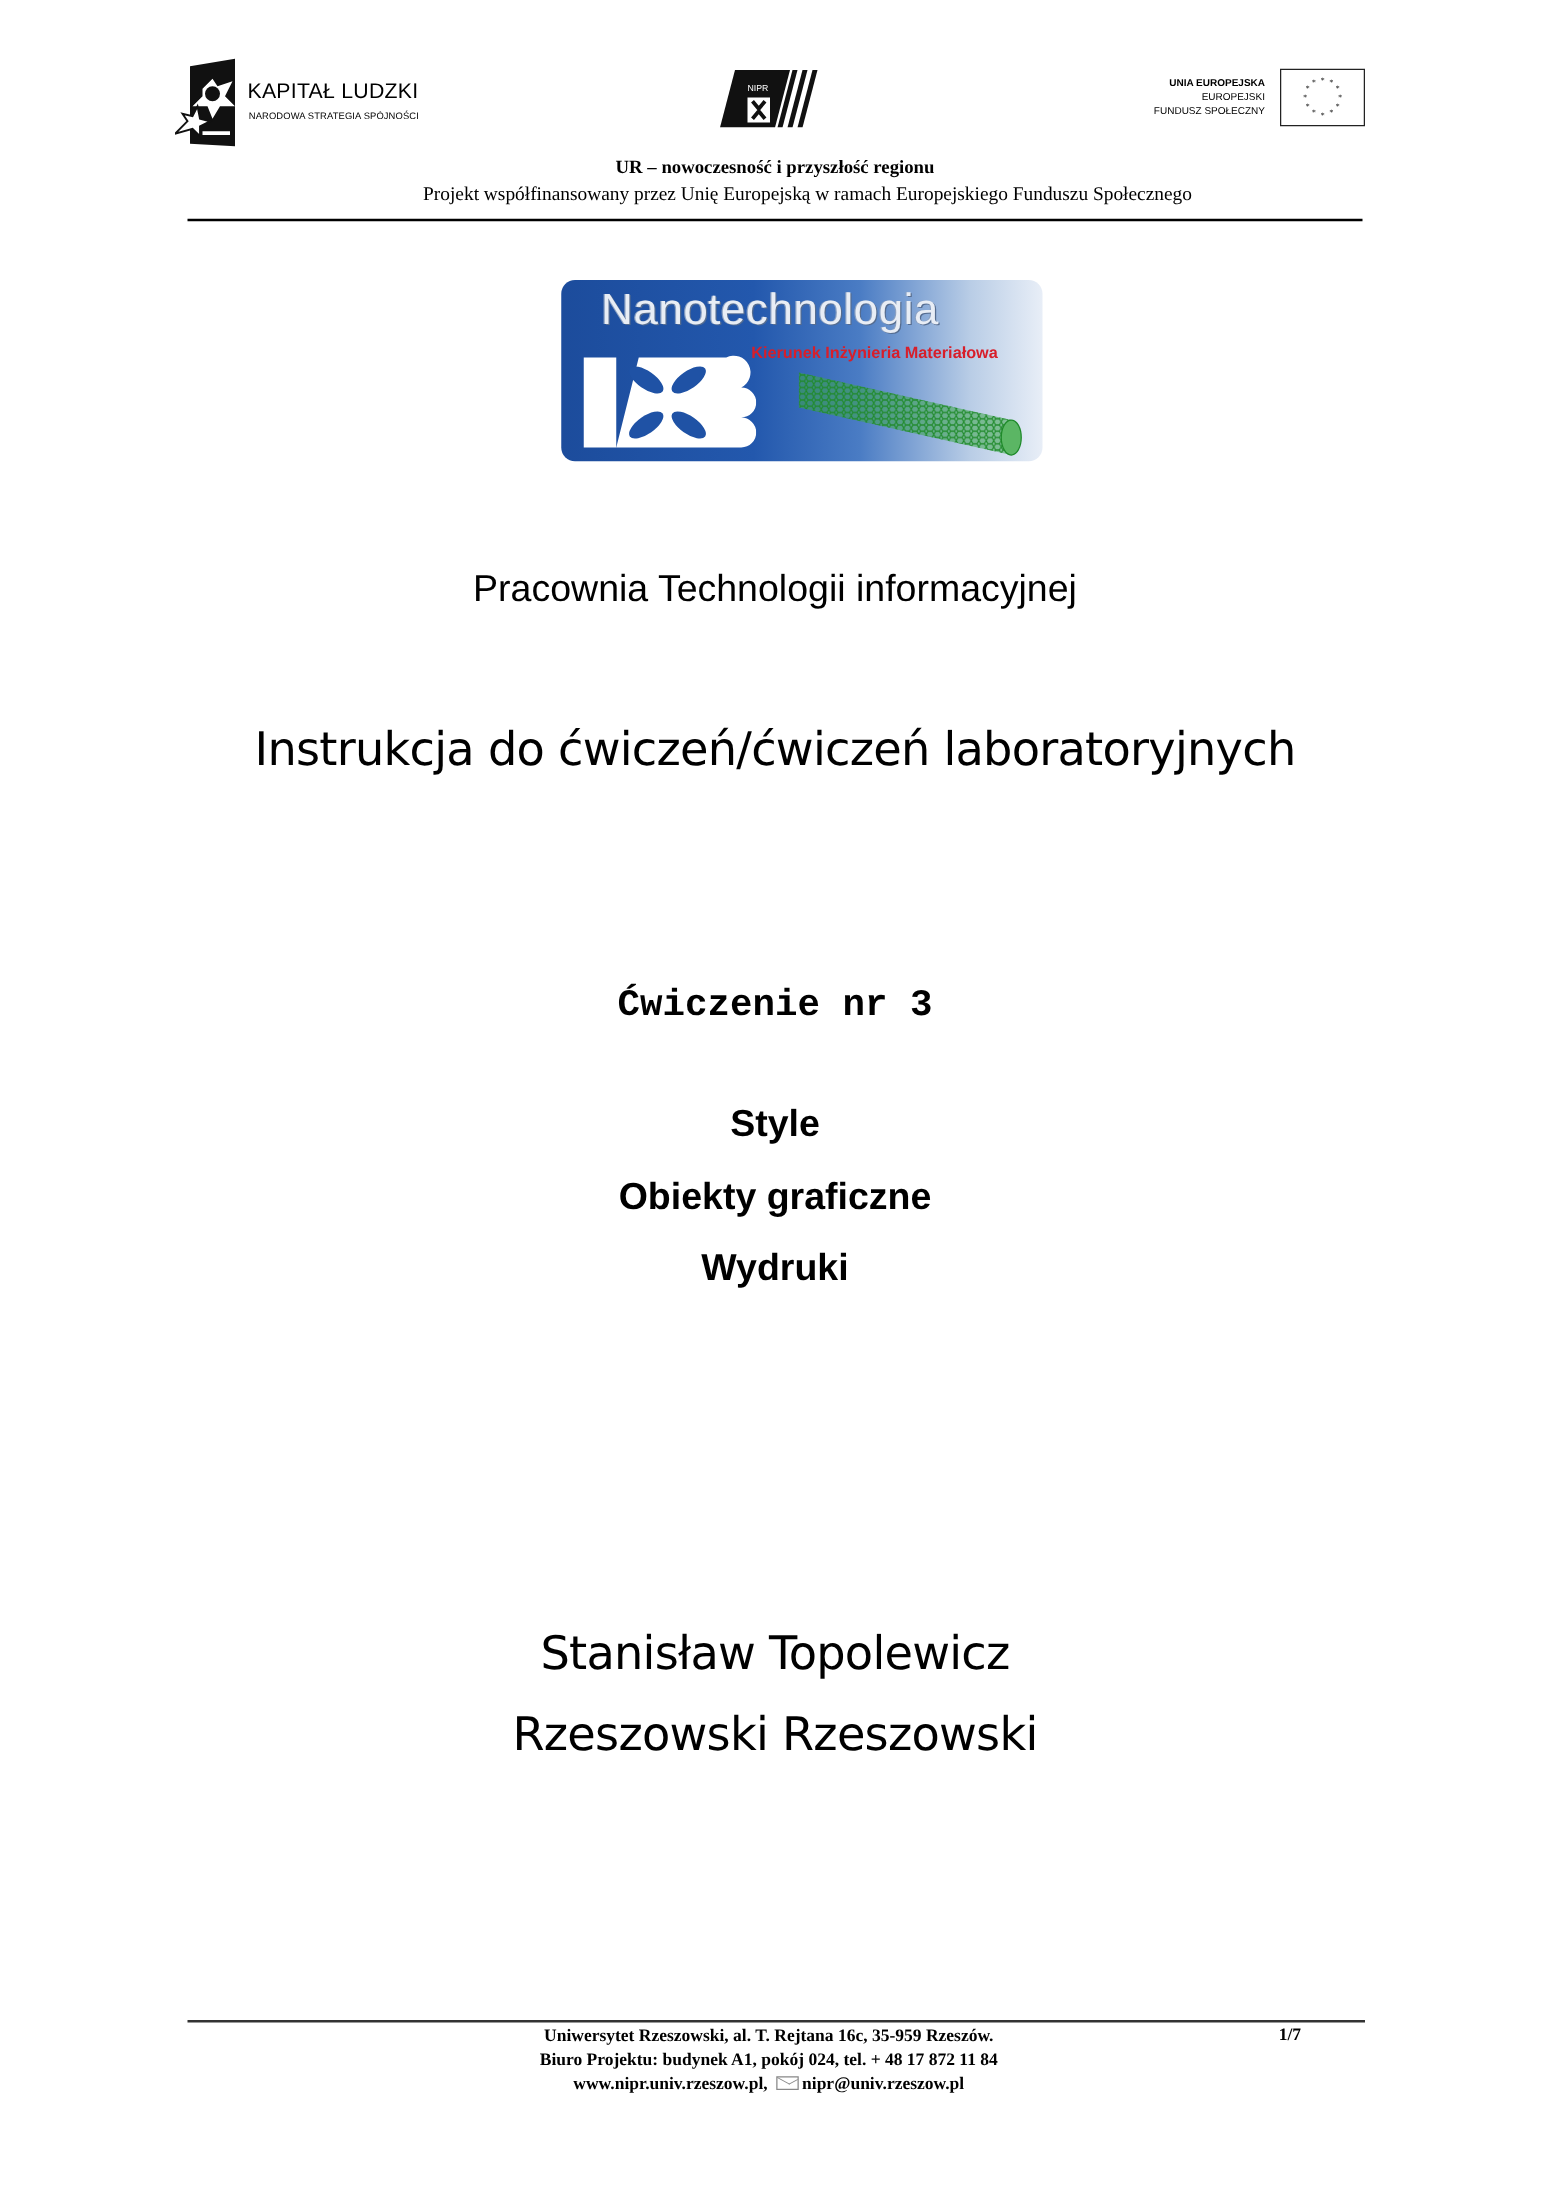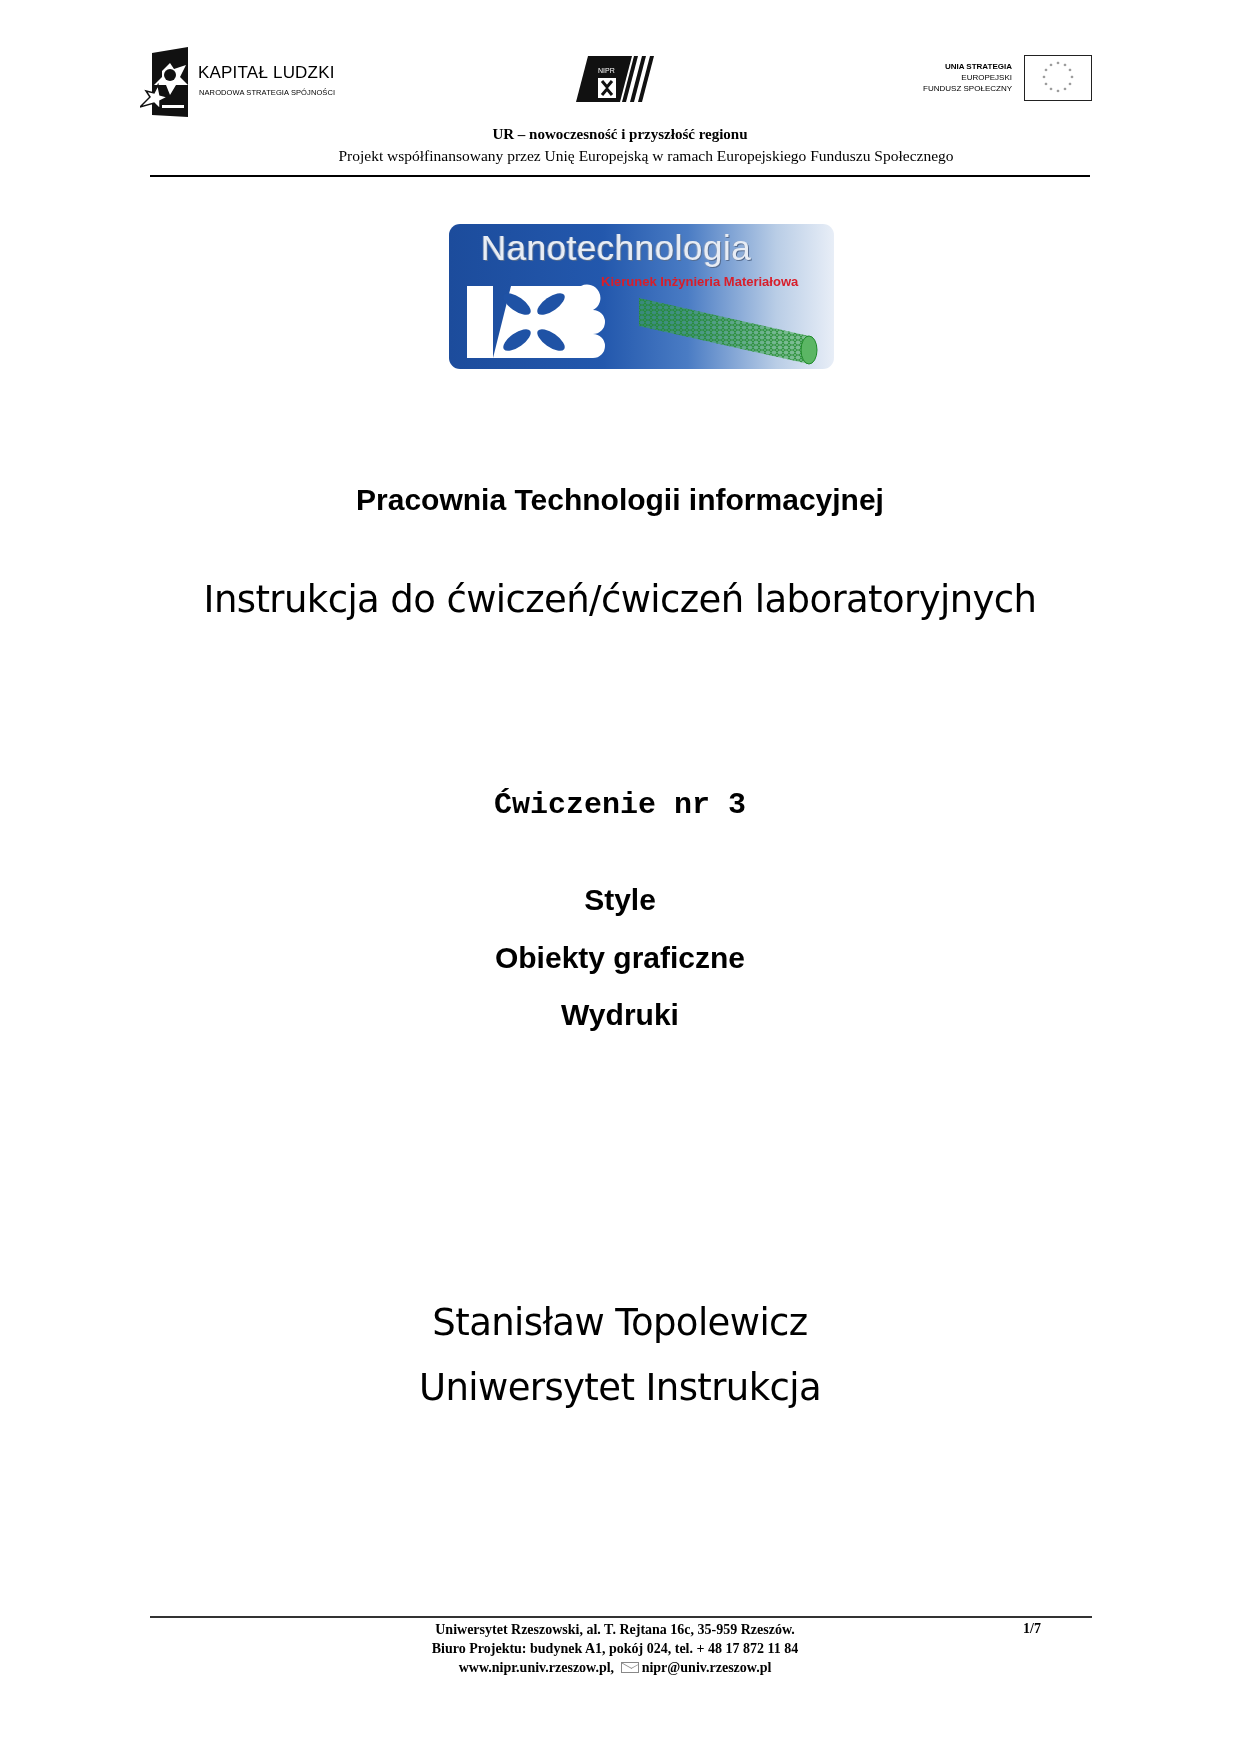--- a/index.html
+++ b/index.html
@@ -27,21 +27,21 @@
     
     .banner { left: 449px; top: 224px; width: 385px; height: 145px; overflow: hidden;
       background: linear-gradient(90deg, #1c4c9c 0%, #2358ad 40%, #4a7cc4 62%, #b9cde6 85%, #e8eef7 100%); border-radius: 11px; }
     .banner-title { position: absolute; left: 32px; top: 4px; font-family: "Liberation Sans", sans-serif; font-size: 35px; color: #e8edf5; letter-spacing: 0.5px;
       text-shadow: 1px 1px 0 #566d90, -1px 0 0 #8aa0c2; }
     .banner-sub { position: absolute; left: 152px; top: 50px; font-family: "Liberation Sans", sans-serif; font-weight: bold; font-size: 13px; color: #d81e2a; white-space: nowrap; }
     .banner-ur { position: absolute; left: 16px; top: 58px; width: 140px; height: 80px; }
     .banner-tube { position: absolute; left: 190px; top: 66px; width: 190px; height: 76px; }
 
     
-    .lab-title { top: 455px; font-family: "Liberation Sans", sans-serif; font-weight: bold; font-size: 30px; margin-top: 28px; }
+    .lab-title { top: 455px; font-family: "Liberation Sans", sans-serif; font-weight: normal; font-size: 30px; }
     .instr-title { top: 578px; font-family: "DejaVu Sans", sans-serif; font-size: 37px; letter-spacing: -0.6px; }
     .ex-num { top: 788px; font-family: Liberation Mono, monospace; font-weight: bold; font-size: 30px; }
     .topics { top: 880px; }
     .topic { display: block; font-family: "Liberation Sans", sans-serif; font-weight: bold; font-size: 30px; height: 57.5px; line-height: 40px; }
     .author { top: 1283px; font-family: "DejaVu Sans", sans-serif; font-size: 37px; letter-spacing: -0.6px; margin-top: 18px; }
     .univ { top: 1366px; font-family: "DejaVu Sans", sans-serif; font-size: 37px; letter-spacing: -0.6px; }
 
     
     .ftr-rule { left: 150px; top: 1616px; width: 942px; height: 2px; background: #333; }
     .ftr { font-family: "Liberation Serif", serif; font-weight: bold; font-size: 14px; line-height: 18px; }
@@ -74,21 +74,21 @@
     <polygon points="54,46 66,0 70,0 58,46" fill="#111"></polygon>
     <polygon points="62,46 74,0 78,0 66,46" fill="#111"></polygon>
     <text x="22" y="17" font-family="Liberation Sans, sans-serif" font-size="7" fill="#fff">NIPR</text>
     <path d="M22,22 h18 v20 h-18 z" fill="#fff"></path>
     <path d="M26,25 l5,6 l5,-6 M26,39 l5,-6 l5,6" stroke="#111" stroke-width="3" fill="none"></path>
   </svg>
 </div>
 
 <div class="abs ue-logo">
   <div class="ue-text">
-    <div class="b">UNIA STRATEGIA</div>
+    <div class="b">UNIA EUROPEJSKA</div>
     <div>EUROPEJSKI</div>
     <div>FUNDUSZ SPOŁECZNY</div>
   </div>
   <div class="ue-flag">
     <svg width="66" height="44" viewBox="0 0 66 44">
       <g fill="#222" font-size="6" font-family="DejaVu Sans, sans-serif" text-anchor="middle">
         <text x="33" y="10">*</text>
           <text x="40" y="12">*</text>
           <text x="45" y="17">*</text>
         <text x="47" y="24">*</text>
@@ -136,21 +136,21 @@
 <div class="abs center-x instr-title">Instrukcja do ćwiczeń/ćwiczeń laboratoryjnych</div>
 <div class="abs center-x ex-num">Ćwiczenie nr 3</div>
 
 <div class="abs center-x topics">
   <span class="topic">Style</span>
   <span class="topic">Obiekty graficzne</span>
   <span class="topic">Wydruki</span>
 </div>
 
 <div class="abs center-x author">Stanisław Topolewicz</div>
-<div class="abs center-x univ">Uniwersytet Instrukcja</div>
+<div class="abs center-x univ">Rzeszowski Rzeszowski</div>
 
 <div class="abs ftr-rule"></div>
 <div class="abs center-x ftr ftr1" style="left:-5px;">Uniwersytet Rzeszowski, al. T. Rejtana 16c, 35-959 Rzeszów.</div>
 <div class="abs page-num">1/7</div>
 <div class="abs center-x ftr ftr2" style="left:-5px;">Biuro Projektu: budynek A1, pokój 024, tel. + 48 17 872 11 84</div>
 <div class="abs center-x ftr ftr3" style="left:-5px;">
   <span>www.nipr.univ.rzeszow.pl,</span>
   <span class="mail-icon"></span><span>nipr@univ.rzeszow.pl</span>
 </div>
 

